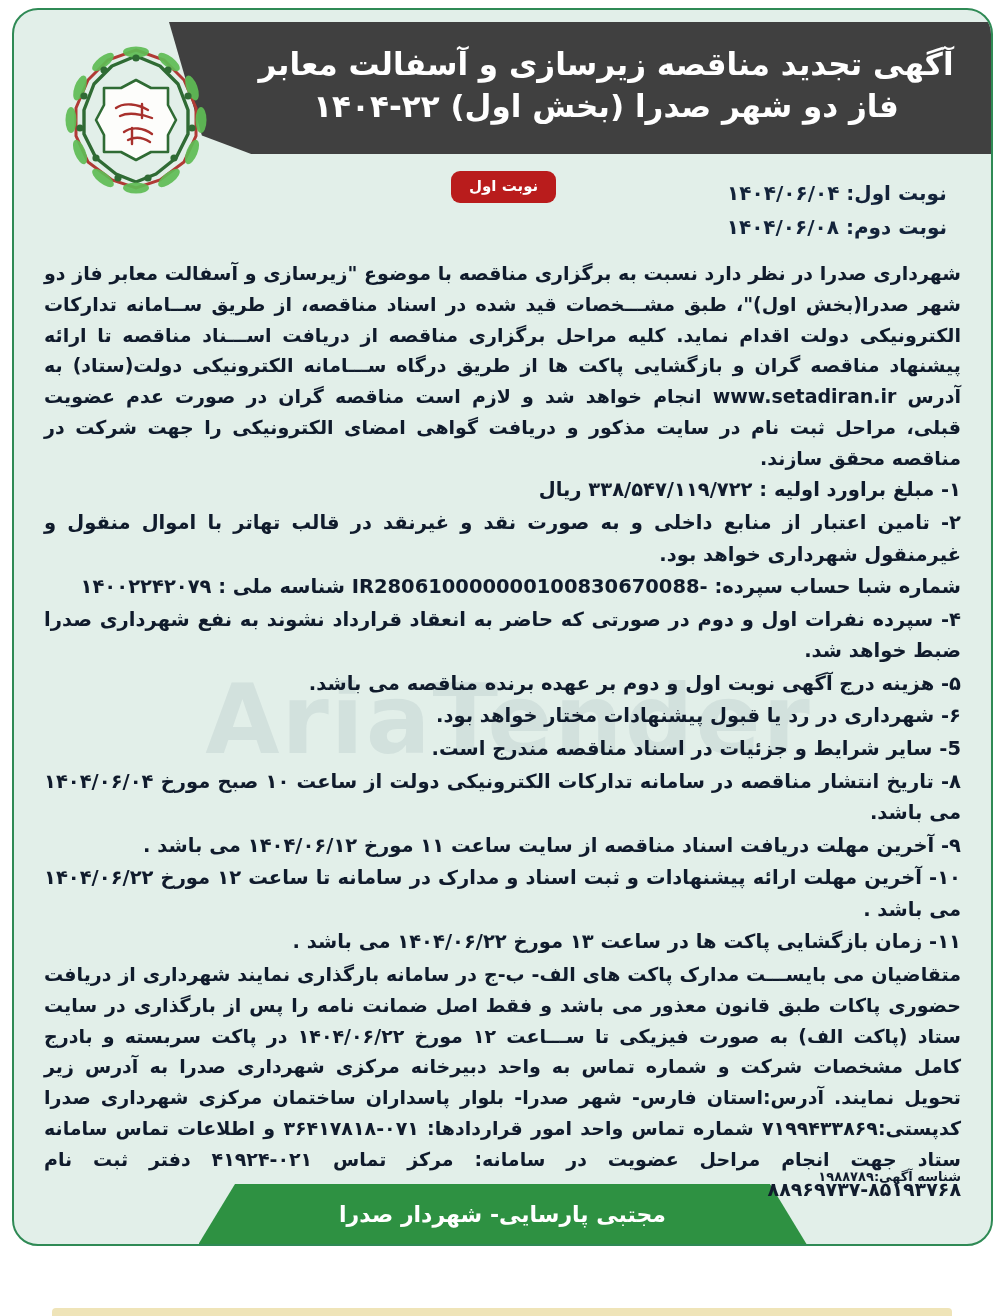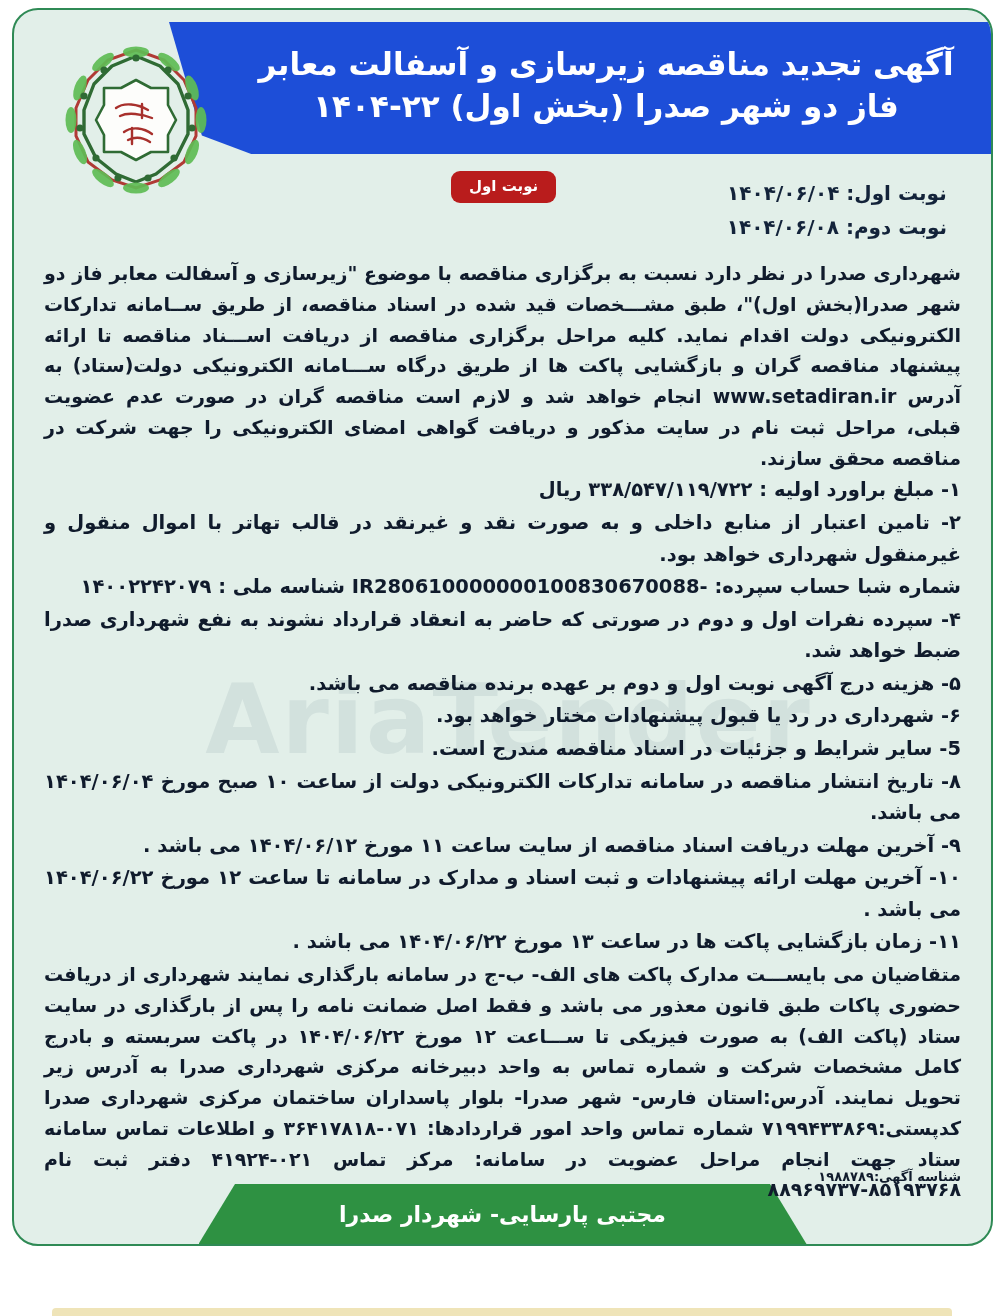--- a/index.html
+++ b/index.html
@@ -25,21 +25,21 @@
     overflow: hidden;
   }
 
   
   #header-band {
     position: absolute;
     right: 0;
     top: 12px;
     width: 822px;
     height: 132px;
-    background: #1d4ed8;
+    background: #404040;
     border-radius: 0 0 0 0;
     
     clip-path: polygon(100% 0%, 100% 100%, 10% 100%, 4% 86%, 0% 0%);
     display: flex;
     flex-direction: column;
     align-items: center;
     justify-content: center;
     padding: 2px 34px 6px 86px;
   }
   #header-band .hdr-line {

